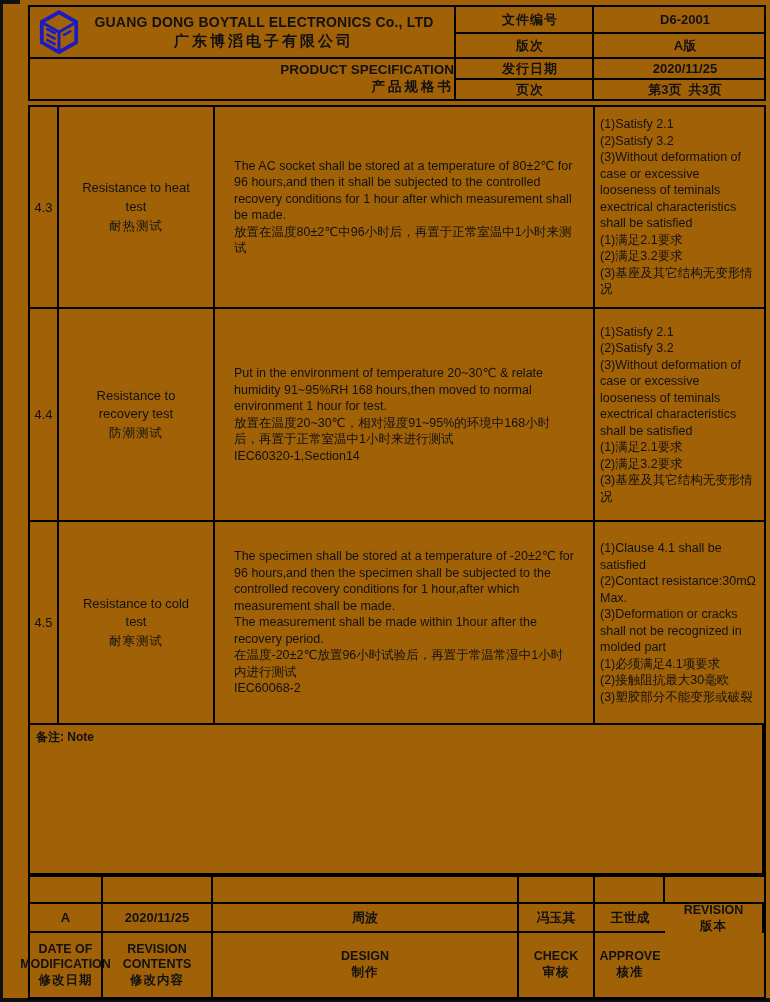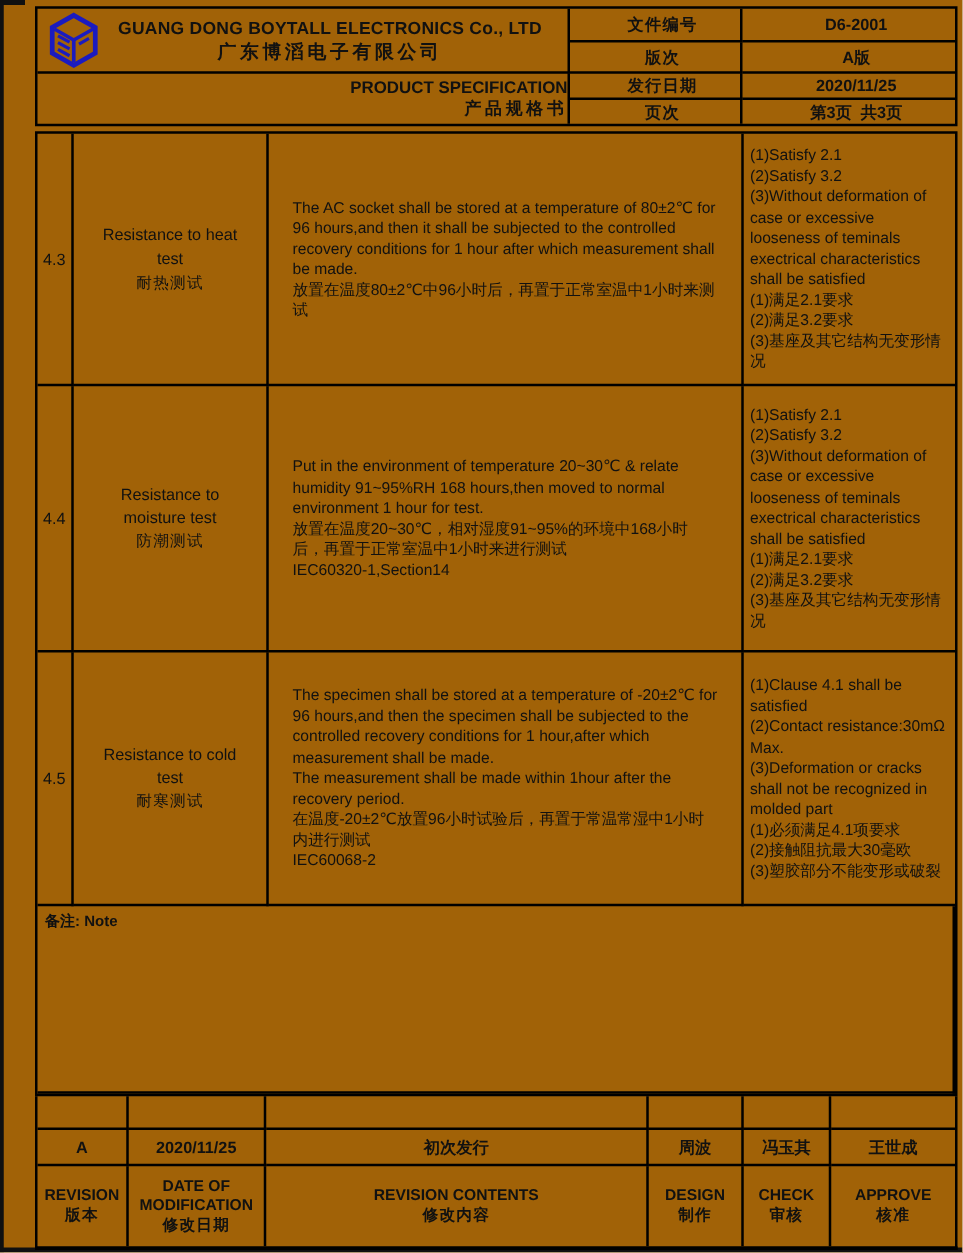--- a/index.html
+++ b/index.html
@@ -158,21 +158,21 @@
       <div class="preline">(1)Satisfy 2.1
 (2)Satisfy 3.2
 (3)Without deformation of case or excessive looseness of teminals exectrical characteristics shall be satisfied
 (1)满足2.1要求
 (2)满足3.2要求
 (3)基座及其它结构无变形情况</div>
     </div>
 
     <div class="cell-no">4.4</div>
     <div class="cell-name">
-      <span>Resistance to moisture test</span>
+      <span>Resistance to recovery test</span>
       <span class="cn">防潮测试</span>
     </div>
     <div class="cell-content">
       <div class="preline">Put in the environment of temperature 20~30℃ &amp; relate humidity 91~95%RH 168 hours,then moved to normal environment 1 hour for test.
 放置在温度20~30℃，相对湿度91~95%的环境中168小时后，再置于正常室温中1小时来进行测试
 IEC60320-1,Section14</div>
     </div>
     <div class="cell-req lastcol">
       <div class="preline">(1)Satisfy 2.1
 (2)Satisfy 3.2
@@ -209,21 +209,20 @@
 
     <div></div>
     <div></div>
     <div></div>
     <div></div>
     <div></div>
     <div class="lastcol"></div>
 
     <div class="rev-data">A</div>
     <div class="rev-data">2020/11/25</div>
-    <div class="rev-data">初次发行</div>
     <div class="rev-data">周波</div>
     <div class="rev-data">冯玉其</div>
     <div class="rev-data lastcol">王世成</div>
 
     <div class="rev-head lastrow">
       <span class="preline">REVISION</span>
       <span class="cn">版本</span>
     </div>
     <div class="rev-head lastrow">
       <span class="preline">DATE OF

